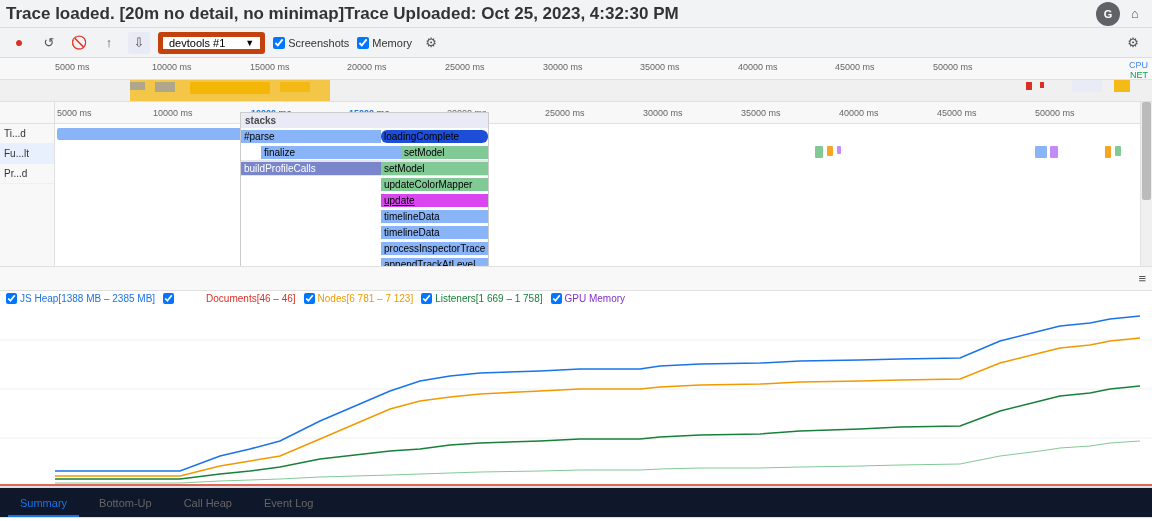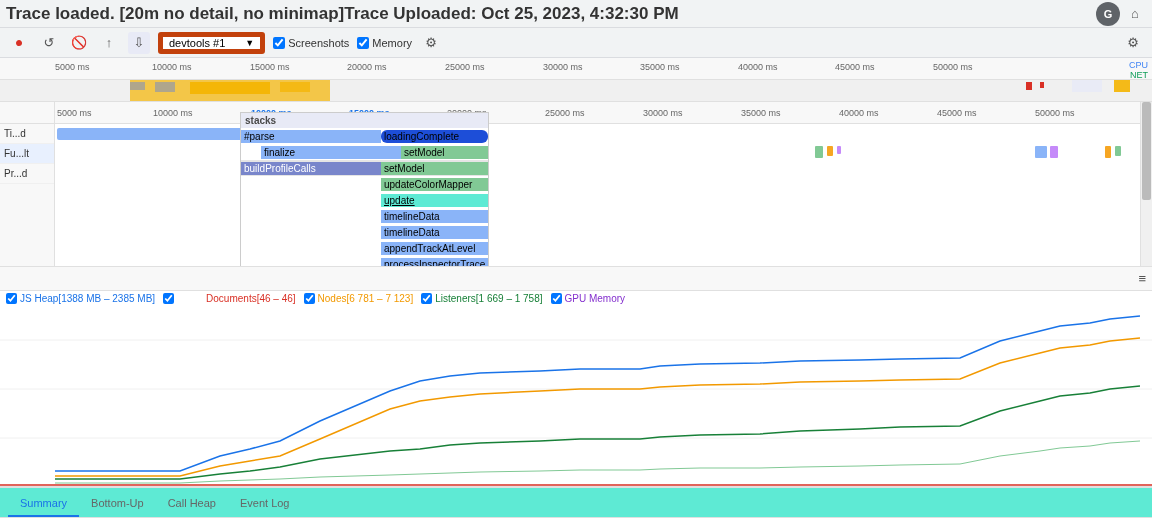--- a/index.html
+++ b/index.html
@@ -72,21 +72,21 @@
     .mem-red { color: #d93025; gap: 32px; }
     .mem-orange { color: #f29900; }
     .mem-green { color: #188038; }
     .mem-purple { color: #8430ce; }
     .mem-lines-icon { margin-left: auto; color: #555; cursor: pointer; font-size: 13px; }
 
     #memory-chart { height: 196px; position: relative; overflow: hidden; }
     #memory-chart svg { position: absolute; left: 0; top: 0; width: 100%; height: 100%; }
 
     
-    #bottom-tabs { height: 30px; display: flex; align-items: flex-end; border-top: 1px solid #e0e0e0; background: #5eead4; padding: 0 8px; gap: 0; }
+    #bottom-tabs { height: 30px; display: flex; align-items: flex-end; border-top: 1px solid #e0e0e0; background: #0f172a; padding: 0 8px; gap: 8px; }
     .btab { padding: 6px 12px; font-size: 11px; color: #666; cursor: pointer; border-bottom: 2px solid transparent; }
     .btab.active { color: #1a73e8; border-bottom: 2px solid #1a73e8; }
 
     
     #summary-row { height: 24px; display: flex; align-items: center; background: #fff; border-top: 1px solid #e0e0e0; padding: 0 8px; }
   </style>
 </head>
 <body>
 
 <div id="top-bar">
@@ -225,41 +225,41 @@
         <div class="flame-cell" style="flex:1;background:#81c995;">setModel</div>
       </div>
 
       <div class="flame-row">
         <div class="flame-cell flame-label" style="width:80px;"></div>
         <div class="flame-cell" style="flex:1;background:#81c995;">updateColorMapper</div>
       </div>
 
       <div class="flame-row">
         <div class="flame-cell flame-label" style="width:80px;"></div>
-        <div class="flame-cell" style="flex:1;background:#5eead4;text-decoration:underline;">update</div>
+        <div class="flame-cell" style="flex:1;background:#d946ef;text-decoration:underline;">update</div>
       </div>
 
       <div class="flame-row">
         <div class="flame-cell flame-label" style="width:80px;"></div>
         <div class="flame-cell" style="flex:1;background:#8ab4f8;">timelineData</div>
       </div>
 
       <div class="flame-row">
         <div class="flame-cell flame-label" style="width:80px;"></div>
         <div class="flame-cell" style="flex:1;background:#8ab4f8;">timelineData</div>
       </div>
 
       <div class="flame-row">
         <div class="flame-cell flame-label" style="width:80px;"></div>
+        <div class="flame-cell" style="flex:1;background:#8ab4f8;">processInspectorTrace</div>
+      </div>
+
+      <div class="flame-row">
+        <div class="flame-cell flame-label" style="width:80px;"></div>
         <div class="flame-cell" style="flex:1;background:#8ab4f8;">appendTrackAtLevel</div>
-      </div>
-
-      <div class="flame-row">
-        <div class="flame-cell flame-label" style="width:80px;"></div>
-        <div class="flame-cell" style="flex:1;background:#8ab4f8;">processInspectorTrace</div>
       </div>
     </div>
 
     <div id="v-scrollbar">
       <div class="scroll-thumb"></div>
     </div>
   </div>
 </div>
 
 <div id="memory-section">

